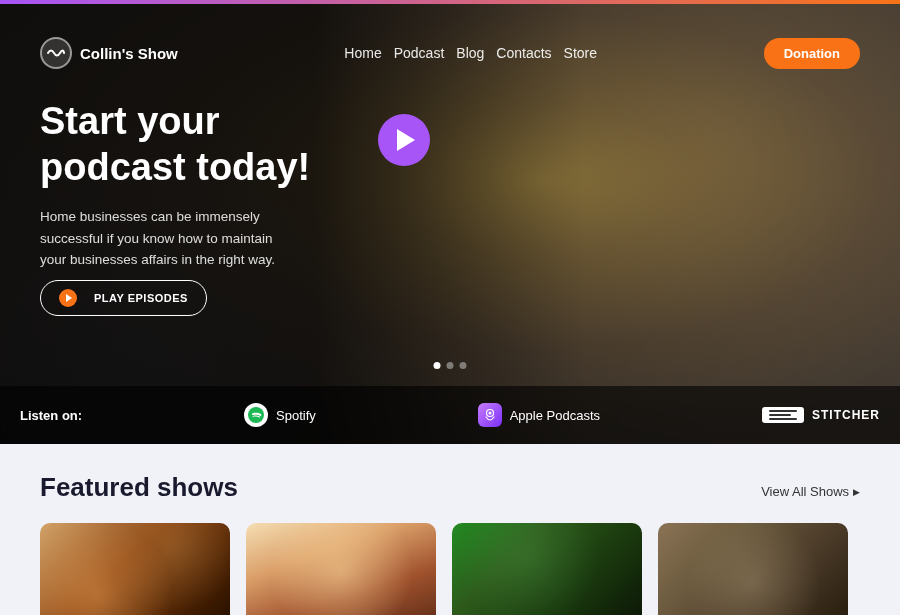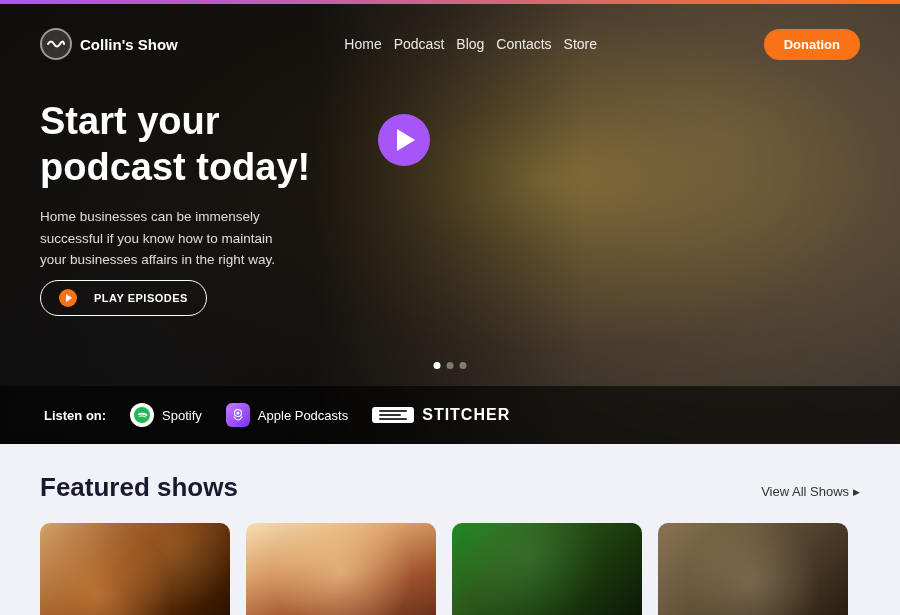--- a/index.html
+++ b/index.html
@@ -8,21 +8,21 @@
     
     .top-bar {
       height: 4px;
       background: linear-gradient(90deg, #a855f7, #f97316);
       width: 100%;
     }
 
     
     nav {
       position: absolute;
-      top: 12px;
+      top: 21px;
       left: 0; right: 0;
       display: flex;
       align-items: center;
       justify-content: space-between;
       padding: 12px 40px;
       z-index: 10;
     }
     .nav-logo {
       display: flex;
       align-items: center;
@@ -169,23 +169,24 @@
     
     .listen-bar {
       position: absolute;
       bottom: 0;
       left: 0; right: 0;
       height: 58px;
       background: rgba(0,0,0,0.6);
       backdrop-filter: blur(4px);
       display: flex;
       align-items: center;
-      padding: 0 44px;
-      gap: 24px;
+      padding: 0 20px;
+      gap: 56px;
       z-index: 5;
+      justify-content: space-between;
     }
     .listen-label {
       color: white;
       font-size: 13px;
       font-weight: 600;
       white-space: nowrap;
     }
     .platform-item {
       display: flex;
       align-items: center;
@@ -409,21 +410,21 @@
       <span>Apple Podcasts</span>
     </div>
 
 
     <div class="platform-item">
       <div class="stitcher-logo">
         <div class="stitcher-line" style="width:28px;"></div>
         <div class="stitcher-line" style="width:22px;"></div>
         <div class="stitcher-line" style="width:28px;"></div>
       </div>
-      <span style="font-weight:700;letter-spacing:1px;font-size:16px;">STITCHER</span>
+      <span style="font-weight:700;letter-spacing:1px;font-size:12px;">STITCHER</span>
     </div>
   </div>
 </section>
 
 <section class="featured-section">
   <div class="featured-header">
     <div class="featured-title-group">
       <h2 class="featured-title">Featured shows</h2>
     </div>
     <a href="#" class="view-all-link">View All Shows</a>

